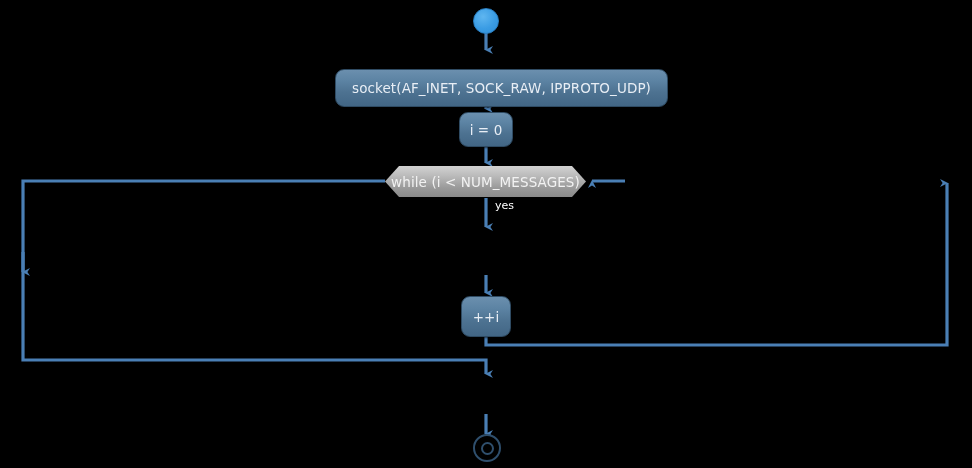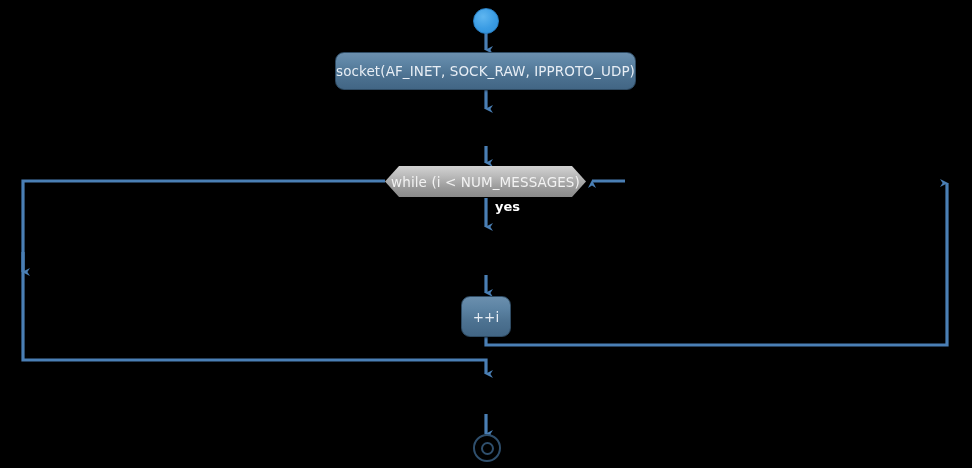--- a/index.html
+++ b/index.html
@@ -42,22 +42,22 @@
   .decision {
     color: #f2f2f2;
     font-size: 13.5px;
     background: linear-gradient(to bottom, #d2d2d2 0%, #bcbcbc 30%, #9a9a9a 70%, #8a8a8a 100%);
     -webkit-clip-path: polygon(14px 0, calc(100% - 14px) 0, 100% 50%, calc(100% - 14px) 100%, 14px 100%, 0 50%);
     clip-path: polygon(14px 0, calc(100% - 14px) 0, 100% 50%, calc(100% - 14px) 100%, 14px 100%, 0 50%);
   }
   .edge-label {
     position: absolute;
     color: #ffffff;
-    font-size: 13px;
-    font-weight: bold;
+    font-size: 11px;
+    font-weight: normal;
     white-space: nowrap;
   }
   .start-node {
     position: absolute;
     border-radius: 50%;
     background: radial-gradient(circle at 38% 32%, #5fb6f0 0%, #3a9ce4 55%, #2e8ed8 100%);
     border: 1px solid #2a80c4;
   }
   .end-node {
     position: absolute;
@@ -113,24 +113,27 @@
       <path d="M23,252 L23,272" marker-end="url(#arrow-down)"></path>
 
       <path d="M625,181 L592,181" marker-end="url(#arrow-left)"></path>
 
       <path d="M486,414 L486,434" marker-end="url(#arrow-down)"></path>
     </g>
   </svg>
 
   <div class="start-node" style="left:473px; top:8px; width:24px; height:24px;"></div>
 
-  <div class="node proc" style="left:335px; top:52px; width:301px; height:38px;">
+  <div class="node proc" style="left:335px; top:69px; width:333px; height:38px;">
     <span>socket(AF_INET, SOCK_RAW, IPPROTO_UDP)</span>
   </div>
 
+  <div class="node proc" style="left:459px; top:112px; width:54px; height:35px;">
+    <span>i = 0</span>
+  </div>
 
   <div class="node decision" style="left:385px; top:166px; width:201px; height:31px;">
     <span>while (i &lt; NUM_MESSAGES)</span>
   </div>
 
   <div class="edge-label" style="left:495px; top:199px;">yes</div>
 
 
   <div class="node proc" style="left:461px; top:296px; width:50px; height:41px;">
     <span>++i</span>

